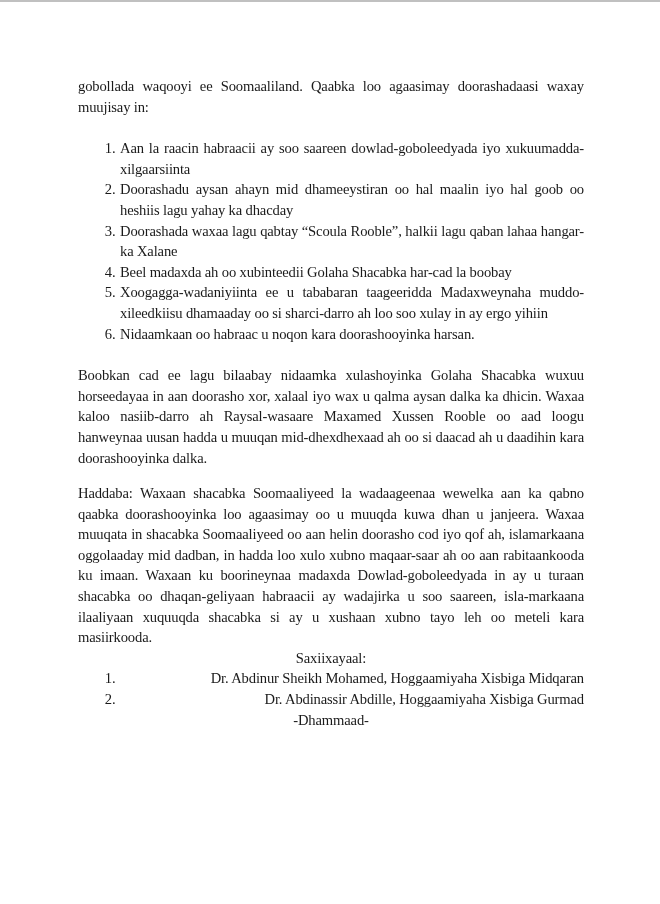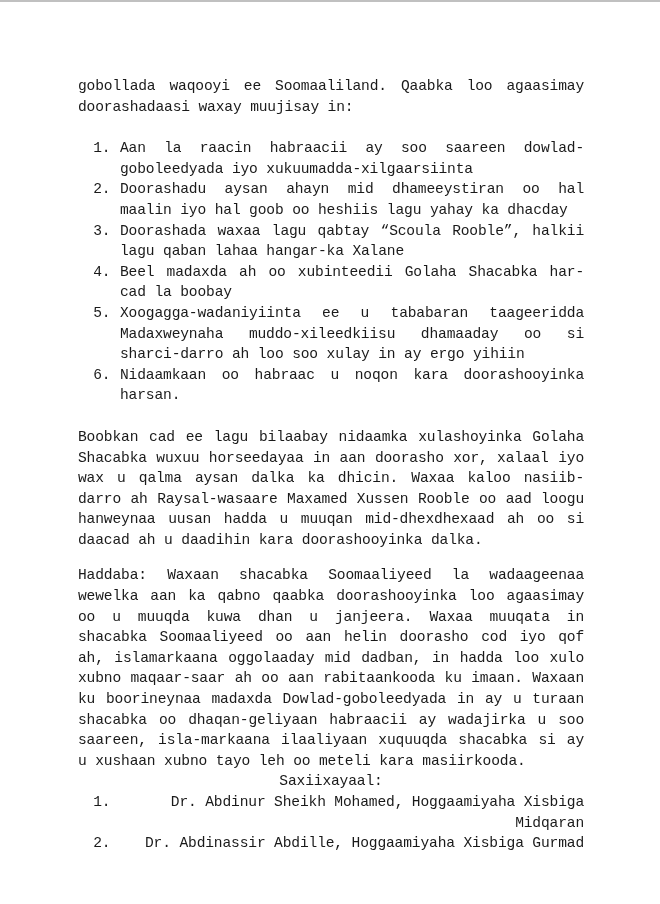--- a/index.html
+++ b/index.html
@@ -13,21 +13,21 @@
     position: relative;
     overflow: hidden;
     border-top: 2px solid #c0c0c0;
     box-sizing: border-box;
   }
   .page {
     position: absolute;
     left: 78px;
     top: 74px;
     width: 506px;
-    font-family: Liberation Mono, monospace;
+    font-family: Liberation Serif, serif;
     font-size: 14.6px;
     line-height: 20.6px;
     color: #1a1a1a;
     letter-spacing: -0.15px;
   }
   p {
     margin: 0;
     text-align: justify;
     hyphens: none;
   }
@@ -70,13 +70,14 @@
 
   <p class="para">Boobkan cad ee lagu bilaabay nidaamka xulashoyinka Golaha Shacabka wuxuu horseedayaa in aan doorasho xor, xalaal iyo wax u qalma aysan dalka ka dhicin.  Waxaa kaloo nasiib-darro ah Raysal-wasaare Maxamed Xussen Rooble oo aad loogu hanweynaa uusan hadda u muuqan mid-dhexdhexaad ah oo si daacad ah u daadihin kara doorashooyinka dalka.</p>
 
   <p class="para3">Haddaba: Waxaan shacabka Soomaaliyeed la wadaageenaa wewelka aan ka qabno qaabka doorashooyinka loo agaasimay oo u muuqda kuwa dhan u janjeera. Waxaa muuqata in shacabka Soomaaliyeed oo aan helin doorasho cod iyo qof ah, islamarkaana oggolaaday mid dadban, in hadda loo xulo xubno maqaar-saar ah oo aan rabitaankooda ku imaan.  Waxaan ku boorineynaa madaxda Dowlad-goboleedyada in ay u turaan shacabka oo dhaqan-geliyaan habraacii ay wadajirka u soo saareen, isla-markaana ilaaliyaan xuquuqda shacabka si ay u xushaan xubno tayo leh oo meteli kara masiirkooda.</p>
 
   <div class="signatories">Saxiixayaal:</div>
   <ol class="signers">
     <li>Dr. Abdinur Sheikh Mohamed, Hoggaamiyaha Xisbiga Midqaran</li>
     <li>Dr. Abdinassir Abdille, Hoggaamiyaha Xisbiga Gurmad</li>
   </ol>
+  <div class="end">-Dhammaad-</div>
 </div>
 
 </body></html>

